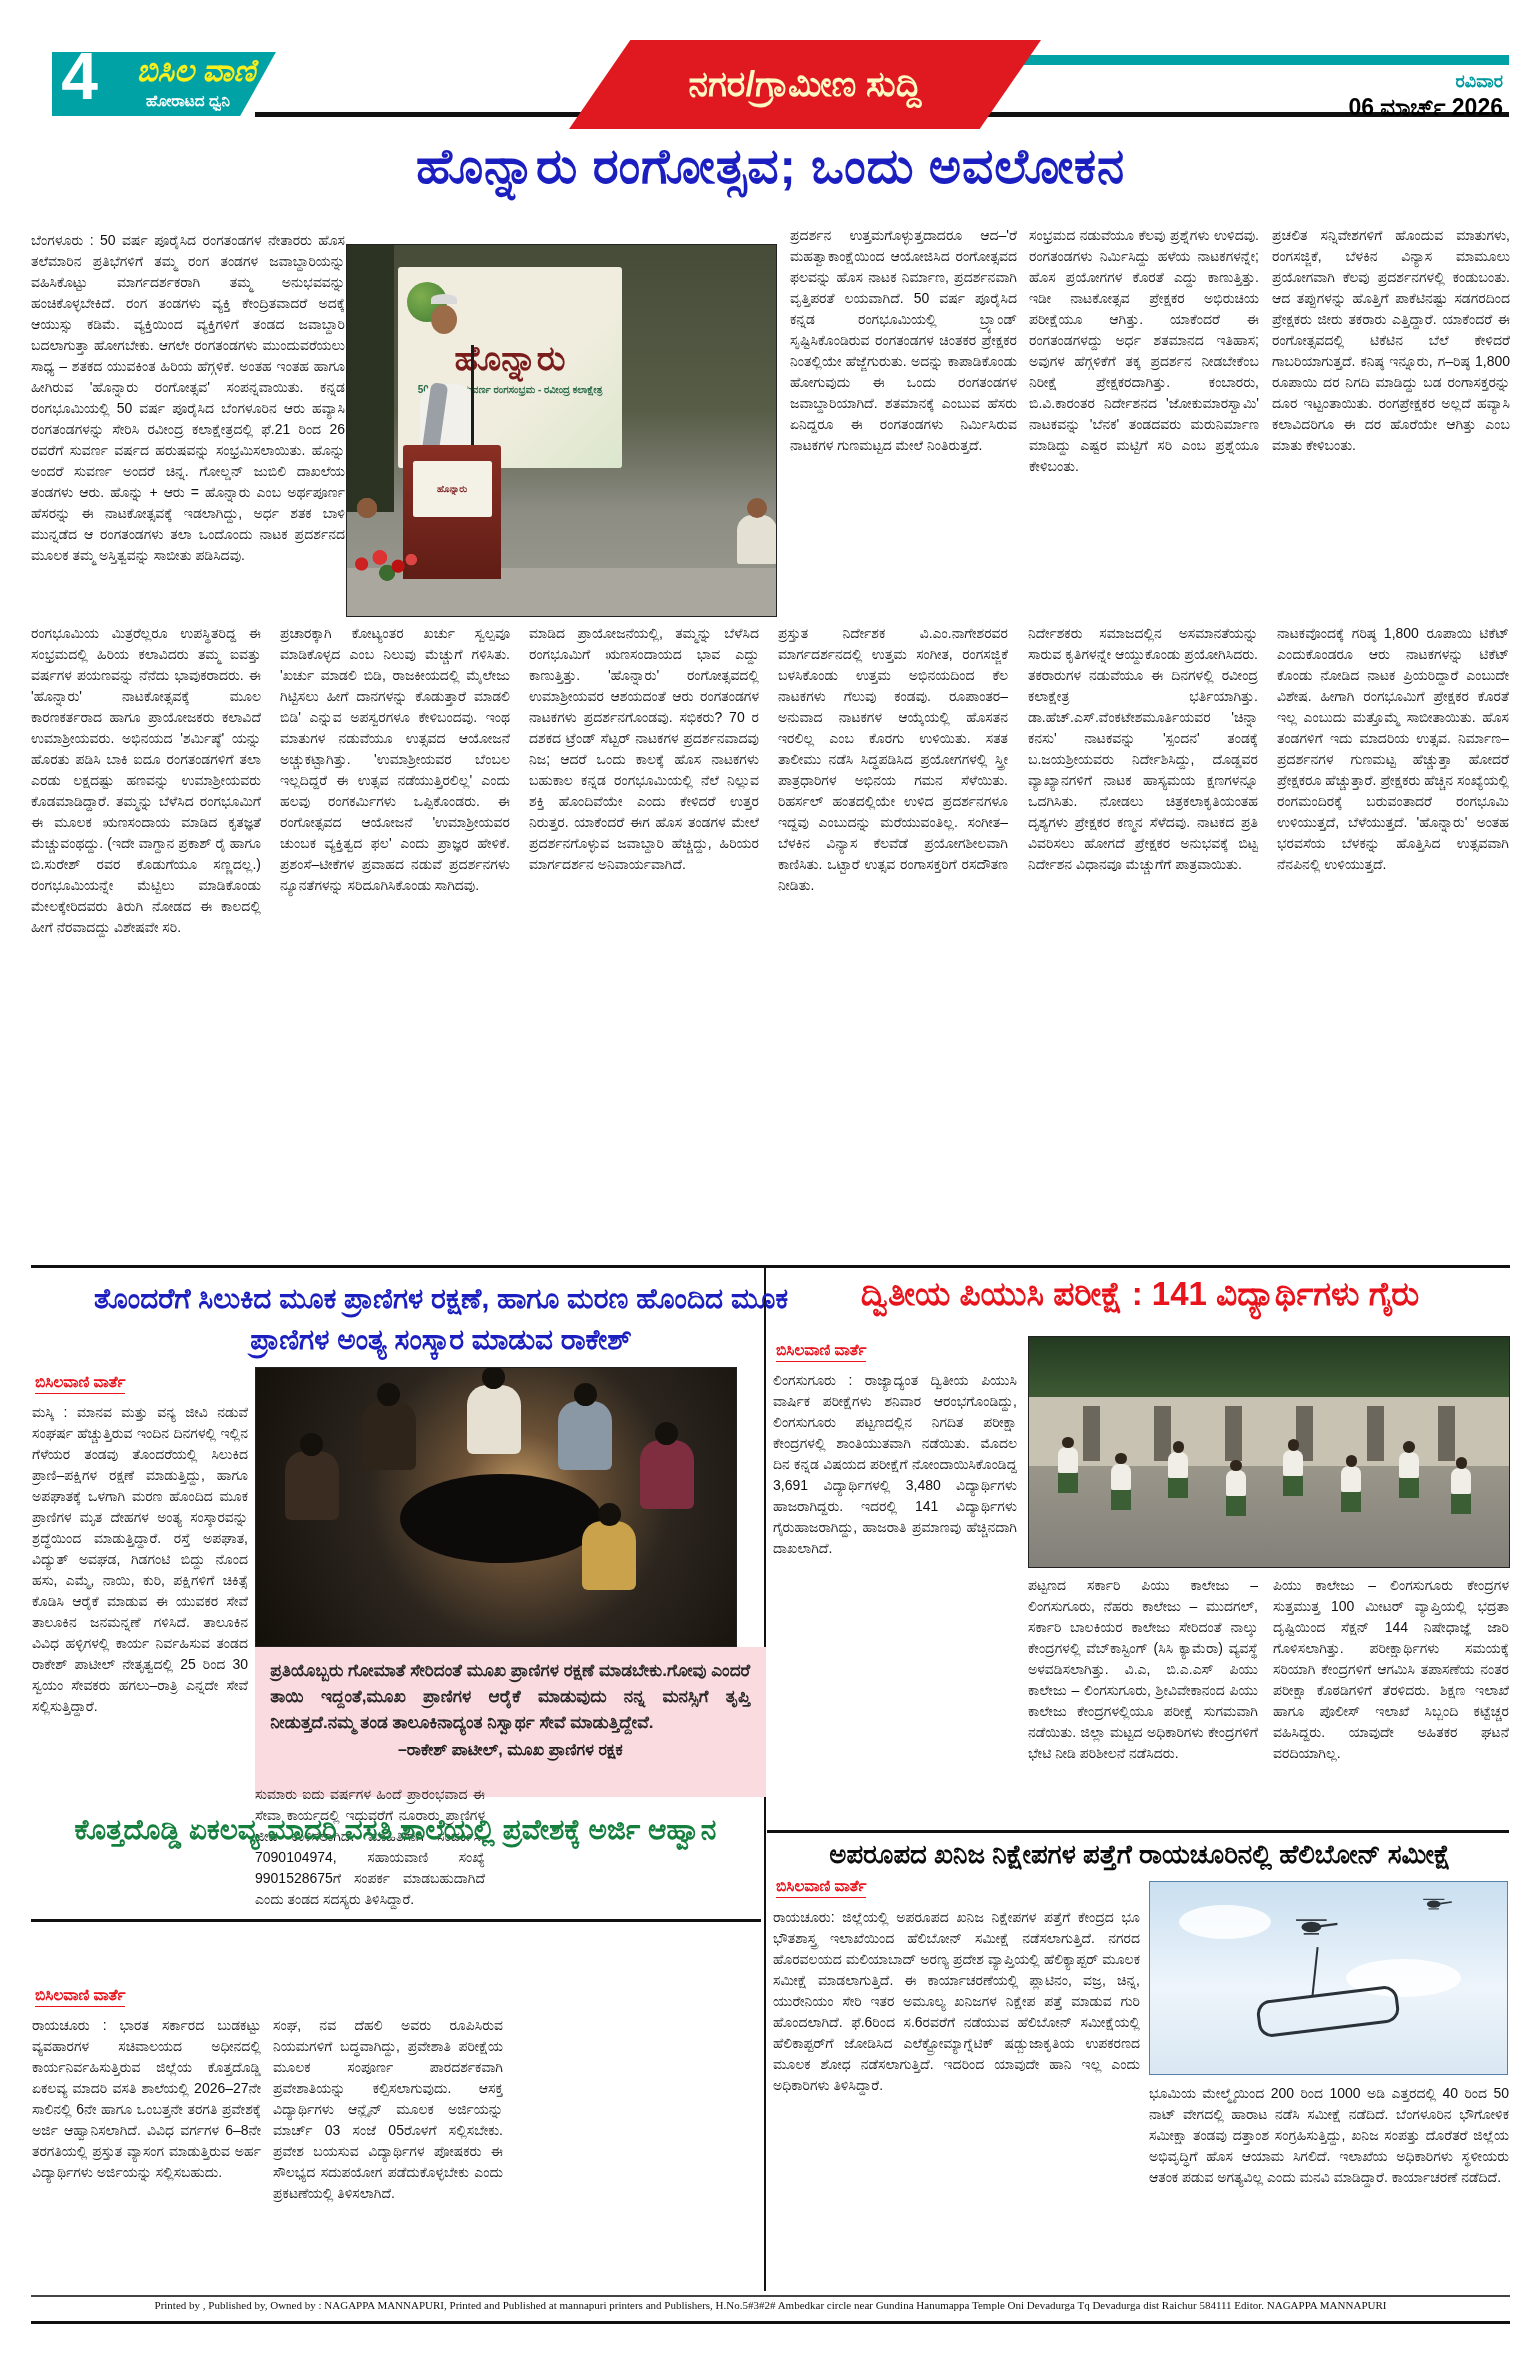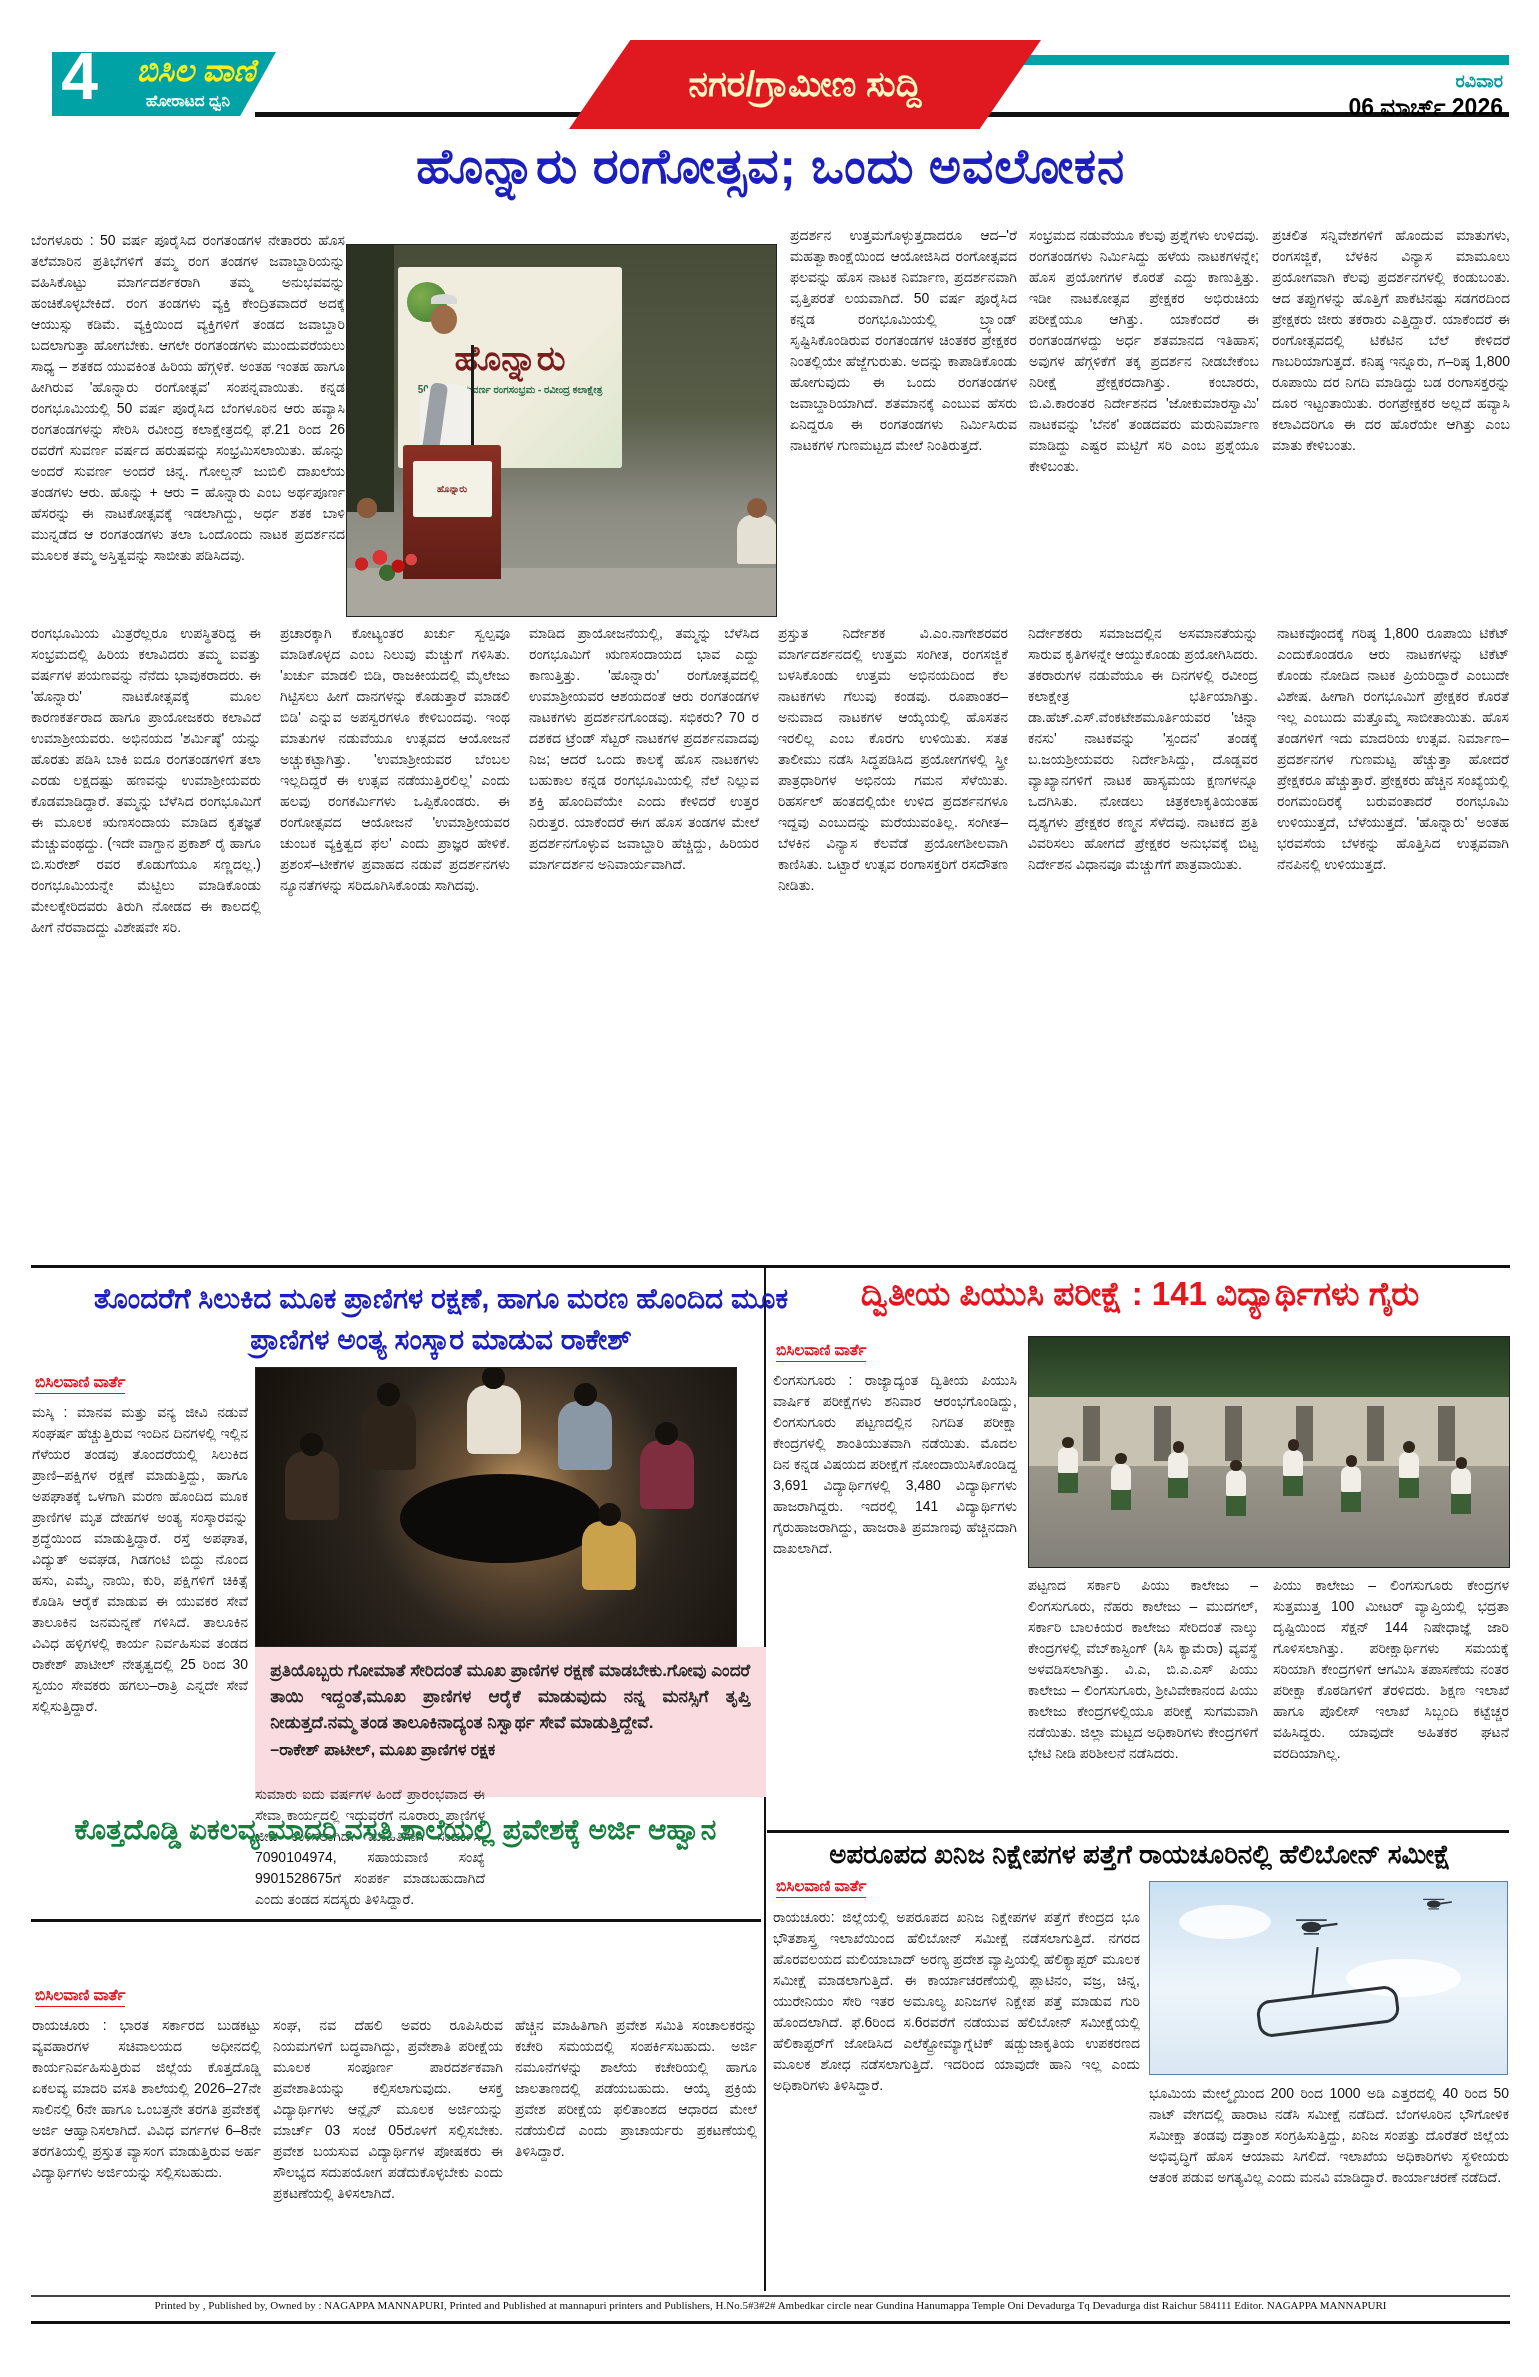--- a/index.html
+++ b/index.html
@@ -93,21 +93,21 @@
   .stu:nth-of-type(9){left:53%;top:49%;} .stu:nth-of-type(10){left:65%;top:56%;}
   .stu:nth-of-type(11){left:77%;top:50%;}.stu:nth-of-type(12){left:88%;top:57%;}
   
   #heli-photo{background:linear-gradient(180deg,#c9dff0 0%,#eef5fb 55%,#d9e7f2 100%);border-color:#5b7fa6;}
   .cloud{position:absolute;border-radius:50%;background:rgba(255,255,255,.85);}
   .cable{position:absolute;left:46%;top:34%;width:1.5px;height:26%;background:#2a3138;transform:rotate(6deg);}
   .hoop{position:absolute;left:30%;top:58%;width:38%;height:16%;border:3.1px solid #2a3138;border-radius:14px;transform:rotate(-7deg);}
   
   .quote-box{position:absolute;background:#fadbe0;padding:10.7px 15.3px;overflow:hidden;}
   .quote-box .q{font-size:17px;font-weight:700;color:#272727;line-height:1.55;text-align:justify;}
-  .quote-box .qa{font-size:16px;font-weight:800;color:#1c1c1c;text-align:left;margin-top:4.6px;}
+  .quote-box .qa{font-size:16px;font-weight:800;color:#1c1c1c;text-align:center;margin-top:4.6px;}
   
   .footer-text{left:31px;top:2299px;width:1479px;text-align:center;
                font-family:"Liberation Serif","DejaVu Serif",serif;font-size:11px;color:#111;}
   .subhead{position:absolute;text-align:center;font-weight:800;}
 </style>
 </head>
 <body>
 
 <div id="page">
 
@@ -212,21 +212,20 @@
     <div class="stu"></div>
   </div>
 
   <div class="col" style="left:1028px;top:1575px;width:230px;height:252px;">ಪಟ್ಟಣದ ಸರ್ಕಾರಿ ಪಿಯು ಕಾಲೇಜು – ಲಿಂಗಸುಗೂರು, ನೆಹರು ಕಾಲೇಜು – ಮುದಗಲ್, ಸರ್ಕಾರಿ ಬಾಲಕಿಯರ ಕಾಲೇಜು ಸೇರಿದಂತೆ ನಾಲ್ಕು ಕೇಂದ್ರಗಳಲ್ಲಿ ವೆಬ್‌ಕಾಸ್ಟಿಂಗ್ (ಸಿಸಿ ಕ್ಯಾಮೆರಾ) ವ್ಯವಸ್ಥೆ ಅಳವಡಿಸಲಾಗಿತ್ತು. ವಿ.ಎ, ಬಿ.ಎ.ಎಸ್ ಪಿಯು ಕಾಲೇಜು – ಲಿಂಗಸುಗೂರು, ಶ್ರೀವಿವೇಕಾನಂದ ಪಿಯು ಕಾಲೇಜು ಕೇಂದ್ರಗಳಲ್ಲಿಯೂ ಪರೀಕ್ಷೆ ಸುಗಮವಾಗಿ ನಡೆಯಿತು. ಜಿಲ್ಲಾ ಮಟ್ಟದ ಅಧಿಕಾರಿಗಳು ಕೇಂದ್ರಗಳಿಗೆ ಭೇಟಿ ನೀಡಿ ಪರಿಶೀಲನೆ ನಡೆಸಿದರು.</div>
   <div class="col" style="left:1273px;top:1575px;width:236px;height:252px;">ಪಿಯು ಕಾಲೇಜು – ಲಿಂಗಸುಗೂರು ಕೇಂದ್ರಗಳ ಸುತ್ತಮುತ್ತ 100 ಮೀಟರ್ ವ್ಯಾಪ್ತಿಯಲ್ಲಿ ಭದ್ರತಾ ದೃಷ್ಟಿಯಿಂದ ಸೆಕ್ಷನ್ 144 ನಿಷೇಧಾಜ್ಞೆ ಜಾರಿ ಗೊಳಿಸಲಾಗಿತ್ತು. ಪರೀಕ್ಷಾರ್ಥಿಗಳು ಸಮಯಕ್ಕೆ ಸರಿಯಾಗಿ ಕೇಂದ್ರಗಳಿಗೆ ಆಗಮಿಸಿ ತಪಾಸಣೆಯ ನಂತರ ಪರೀಕ್ಷಾ ಕೊಠಡಿಗಳಿಗೆ ತೆರಳಿದರು. ಶಿಕ್ಷಣ ಇಲಾಖೆ ಹಾಗೂ ಪೊಲೀಸ್ ಇಲಾಖೆ ಸಿಬ್ಬಂದಿ ಕಟ್ಟೆಚ್ಚರ ವಹಿಸಿದ್ದರು. ಯಾವುದೇ ಅಹಿತಕರ ಘಟನೆ ವರದಿಯಾಗಿಲ್ಲ.</div>
 
   <div class="subhead" style="left:31px;top:1814px;width:729px;font-size:28px;color:#15803d;">ಕೊತ್ತದೊಡ್ಡಿ ಏಕಲವ್ಯ ಮಾದರಿ ವಸತಿ ಶಾಲೆಯಲ್ಲಿ ಪ್ರವೇಶಕ್ಕೆ ಅರ್ಜಿ ಆಹ್ವಾನ</div>
   <div class="byline" style="left:35px;top:1986px;">ಬಿಸಿಲವಾಣಿ ವಾರ್ತೆ</div>
   <div class="col" style="left:32px;top:2015px;width:229px;height:273px;">ರಾಯಚೂರು : ಭಾರತ ಸರ್ಕಾರದ ಬುಡಕಟ್ಟು ವ್ಯವಹಾರಗಳ ಸಚಿವಾಲಯದ ಅಧೀನದಲ್ಲಿ ಕಾರ್ಯನಿರ್ವಹಿಸುತ್ತಿರುವ ಜಿಲ್ಲೆಯ ಕೊತ್ತದೊಡ್ಡಿ ಏಕಲವ್ಯ ಮಾದರಿ ವಸತಿ ಶಾಲೆಯಲ್ಲಿ 2026–27ನೇ ಸಾಲಿನಲ್ಲಿ 6ನೇ ಹಾಗೂ ಒಂಬತ್ತನೇ ತರಗತಿ ಪ್ರವೇಶಕ್ಕೆ ಅರ್ಜಿ ಆಹ್ವಾನಿಸಲಾಗಿದೆ. ವಿವಿಧ ವರ್ಗಗಳ 6–8ನೇ ತರಗತಿಯಲ್ಲಿ ಪ್ರಸ್ತುತ ವ್ಯಾಸಂಗ ಮಾಡುತ್ತಿರುವ ಅರ್ಹ ವಿದ್ಯಾರ್ಥಿಗಳು ಅರ್ಜಿಯನ್ನು ಸಲ್ಲಿಸಬಹುದು.</div>
   <div class="col" style="left:273px;top:2015px;width:230px;height:273px;">ಸಂಘ, ನವ ದೆಹಲಿ ಅವರು ರೂಪಿಸಿರುವ ನಿಯಮಗಳಿಗೆ ಬದ್ಧವಾಗಿದ್ದು, ಪ್ರವೇಶಾತಿ ಪರೀಕ್ಷೆಯ ಮೂಲಕ ಸಂಪೂರ್ಣ ಪಾರದರ್ಶಕವಾಗಿ ಪ್ರವೇಶಾತಿಯನ್ನು ಕಲ್ಪಿಸಲಾಗುವುದು. ಆಸಕ್ತ ವಿದ್ಯಾರ್ಥಿಗಳು ಆನ್ಲೈನ್ ಮೂಲಕ ಅರ್ಜಿಯನ್ನು ಮಾರ್ಚ್ 03 ಸಂಜೆ 05ರೊಳಗೆ ಸಲ್ಲಿಸಬೇಕು. ಪ್ರವೇಶ ಬಯಸುವ ವಿದ್ಯಾರ್ಥಿಗಳ ಪೋಷಕರು ಈ ಸೌಲಭ್ಯದ ಸದುಪಯೋಗ ಪಡೆದುಕೊಳ್ಳಬೇಕು ಎಂದು ಪ್ರಕಟಣೆಯಲ್ಲಿ ತಿಳಿಸಲಾಗಿದೆ.</div>
-  <div class="col" style="left:515px;top:2015px;width:242px;height:273px;">ಹೆಚ್ಚಿನ ಮಾಹಿತಿಗಾಗಿ ಪ್ರವೇಶ ಸಮಿತಿ ಸಂಚಾಲಕರನ್ನು ಕಚೇರಿ ಸಮಯದಲ್ಲಿ ಸಂಪರ್ಕಿಸಬಹುದು. ಅರ್ಜಿ ನಮೂನೆಗಳನ್ನು ಶಾಲೆಯ ಕಚೇರಿಯಲ್ಲಿ ಹಾಗೂ ಜಾಲತಾಣದಲ್ಲಿ ಪಡೆಯಬಹುದು. ಆಯ್ಕೆ ಪ್ರಕ್ರಿಯೆ ಪ್ರವೇಶ ಪರೀಕ್ಷೆಯ ಫಲಿತಾಂಶದ ಆಧಾರದ ಮೇಲೆ ನಡೆಯಲಿದೆ ಎಂದು ಪ್ರಾಚಾರ್ಯರು ಪ್ರಕಟಣೆಯಲ್ಲಿ ತಿಳಿಸಿದ್ದಾರೆ.</div>
 
   <div class="subhead" style="left:772px;top:1839px;width:736px;font-size:26px;color:#0c0c0c;">ಅಪರೂಪದ ಖನಿಜ ನಿಕ್ಷೇಪಗಳ ಪತ್ತೆಗೆ ರಾಯಚೂರಿನಲ್ಲಿ ಹೆಲಿಬೋನ್ ಸಮೀಕ್ಷೆ</div>
   <div class="byline" style="left:776px;top:1877px;">ಬಿಸಿಲವಾಣಿ ವಾರ್ತೆ</div>
   <div class="col" style="left:773px;top:1907px;width:367px;height:382px;">ರಾಯಚೂರು: ಜಿಲ್ಲೆಯಲ್ಲಿ ಅಪರೂಪದ ಖನಿಜ ನಿಕ್ಷೇಪಗಳ ಪತ್ತೆಗೆ ಕೇಂದ್ರದ ಭೂ ಭೌತಶಾಸ್ತ್ರ ಇಲಾಖೆಯಿಂದ ಹೆಲಿಬೋನ್ ಸಮೀಕ್ಷೆ ನಡೆಸಲಾಗುತ್ತಿದೆ. ನಗರದ ಹೊರವಲಯದ ಮಲಿಯಾಬಾದ್ ಅರಣ್ಯ ಪ್ರದೇಶ ವ್ಯಾಪ್ತಿಯಲ್ಲಿ ಹೆಲಿಕ್ಯಾಪ್ಟರ್ ಮೂಲಕ ಸಮೀಕ್ಷೆ ಮಾಡಲಾಗುತ್ತಿದೆ. ಈ ಕಾರ್ಯಾಚರಣೆಯಲ್ಲಿ ಪ್ಲಾಟಿನಂ, ವಜ್ರ, ಚಿನ್ನ, ಯುರೇನಿಯಂ ಸೇರಿ ಇತರ ಅಮೂಲ್ಯ ಖನಿಜಗಳ ನಿಕ್ಷೇಪ ಪತ್ತೆ ಮಾಡುವ ಗುರಿ ಹೊಂದಲಾಗಿದೆ. ಫೆ.6ರಿಂದ ಸ.6ರವರೆಗೆ ನಡೆಯುವ ಹೆಲಿಬೋನ್ ಸಮೀಕ್ಷೆಯಲ್ಲಿ ಹೆಲಿಕಾಪ್ಟರ್‌ಗೆ ಜೋಡಿಸಿದ ಎಲೆಕ್ಟ್ರೋಮ್ಯಾಗ್ನೆಟಿಕ್ ಷಡ್ಬುಜಾಕೃತಿಯ ಉಪಕರಣದ ಮೂಲಕ ಶೋಧ ನಡೆಸಲಾಗುತ್ತಿದೆ. ಇದರಿಂದ ಯಾವುದೇ ಹಾನಿ ಇಲ್ಲ ಎಂದು ಅಧಿಕಾರಿಗಳು ತಿಳಿಸಿದ್ದಾರೆ.</div>
 
   <div class="photo" id="heli-photo" style="left:1149px;top:1881px;width:357px;height:192px;">
     <div class="cloud" style="left:8%;top:12%;width:92px;height:34px;"></div>
     <div class="cloud" style="left:55%;top:40%;width:115px;height:38px;"></div>
     <svg width="49" height="21.5" style="position:absolute;left:40%;top:18%;" viewBox="0 0 64 28">
       <line x1="4" y1="4" x2="44" y2="4" stroke="#22282e" stroke-width="2"></line>

